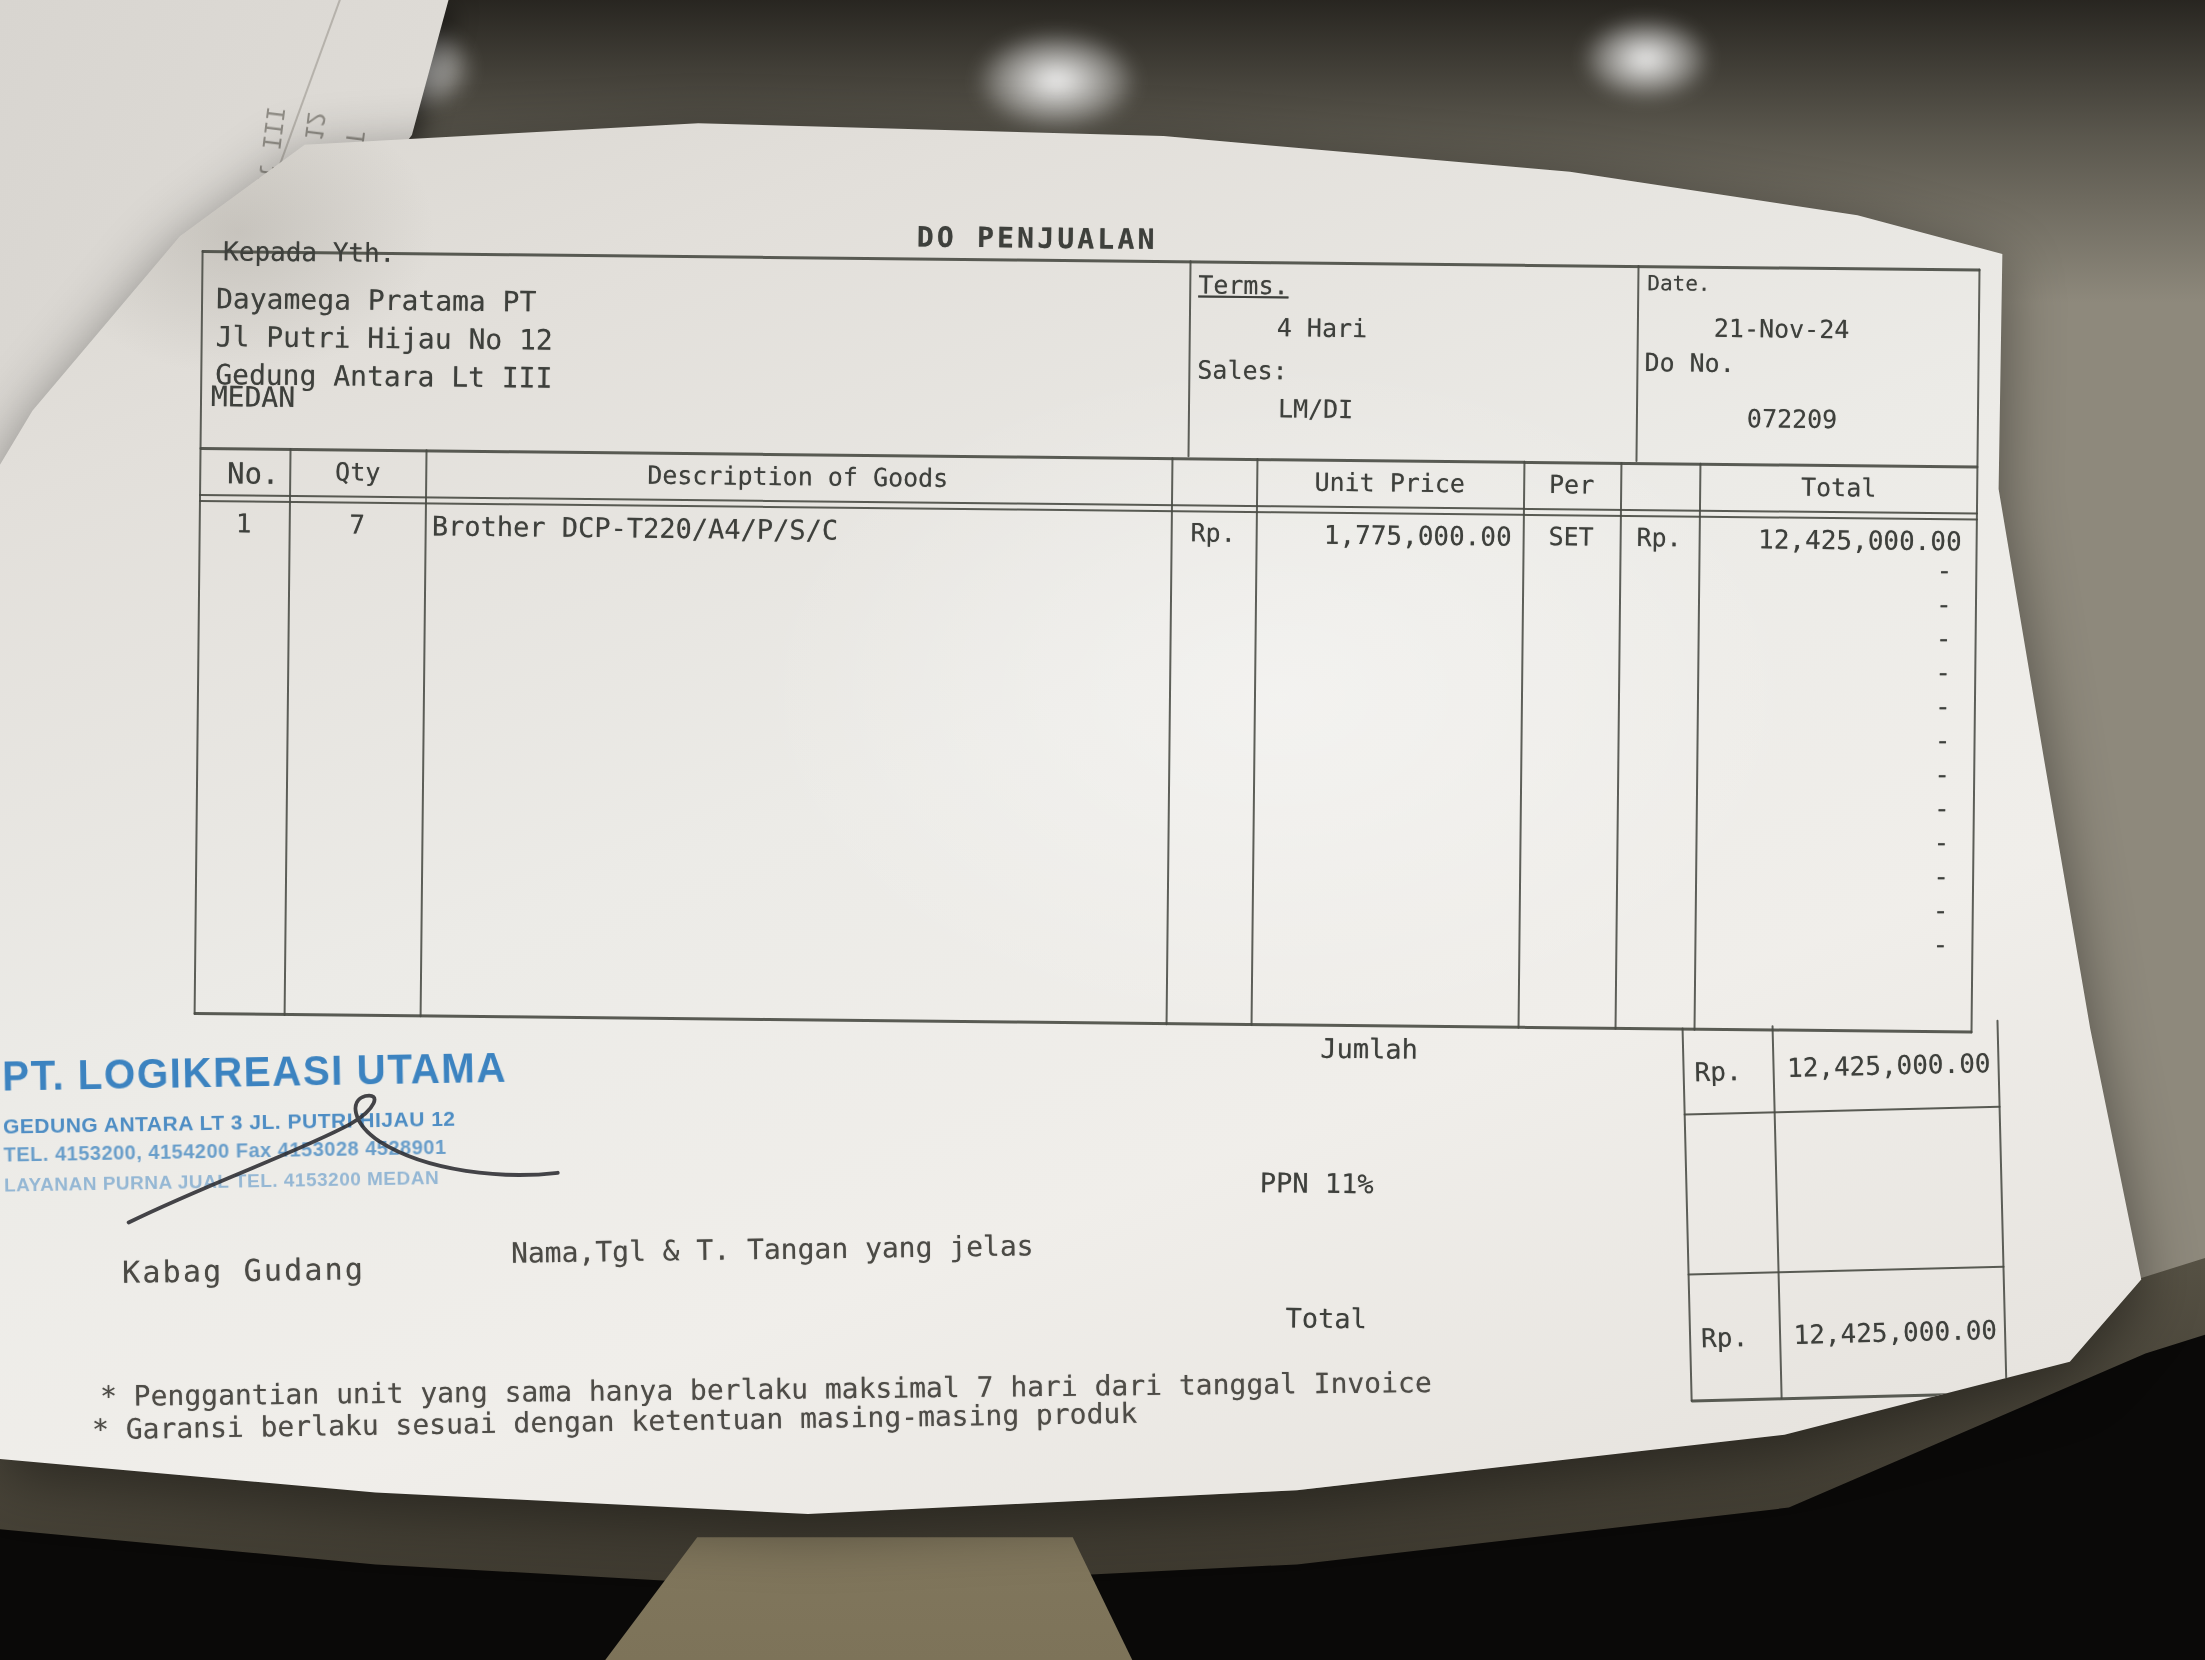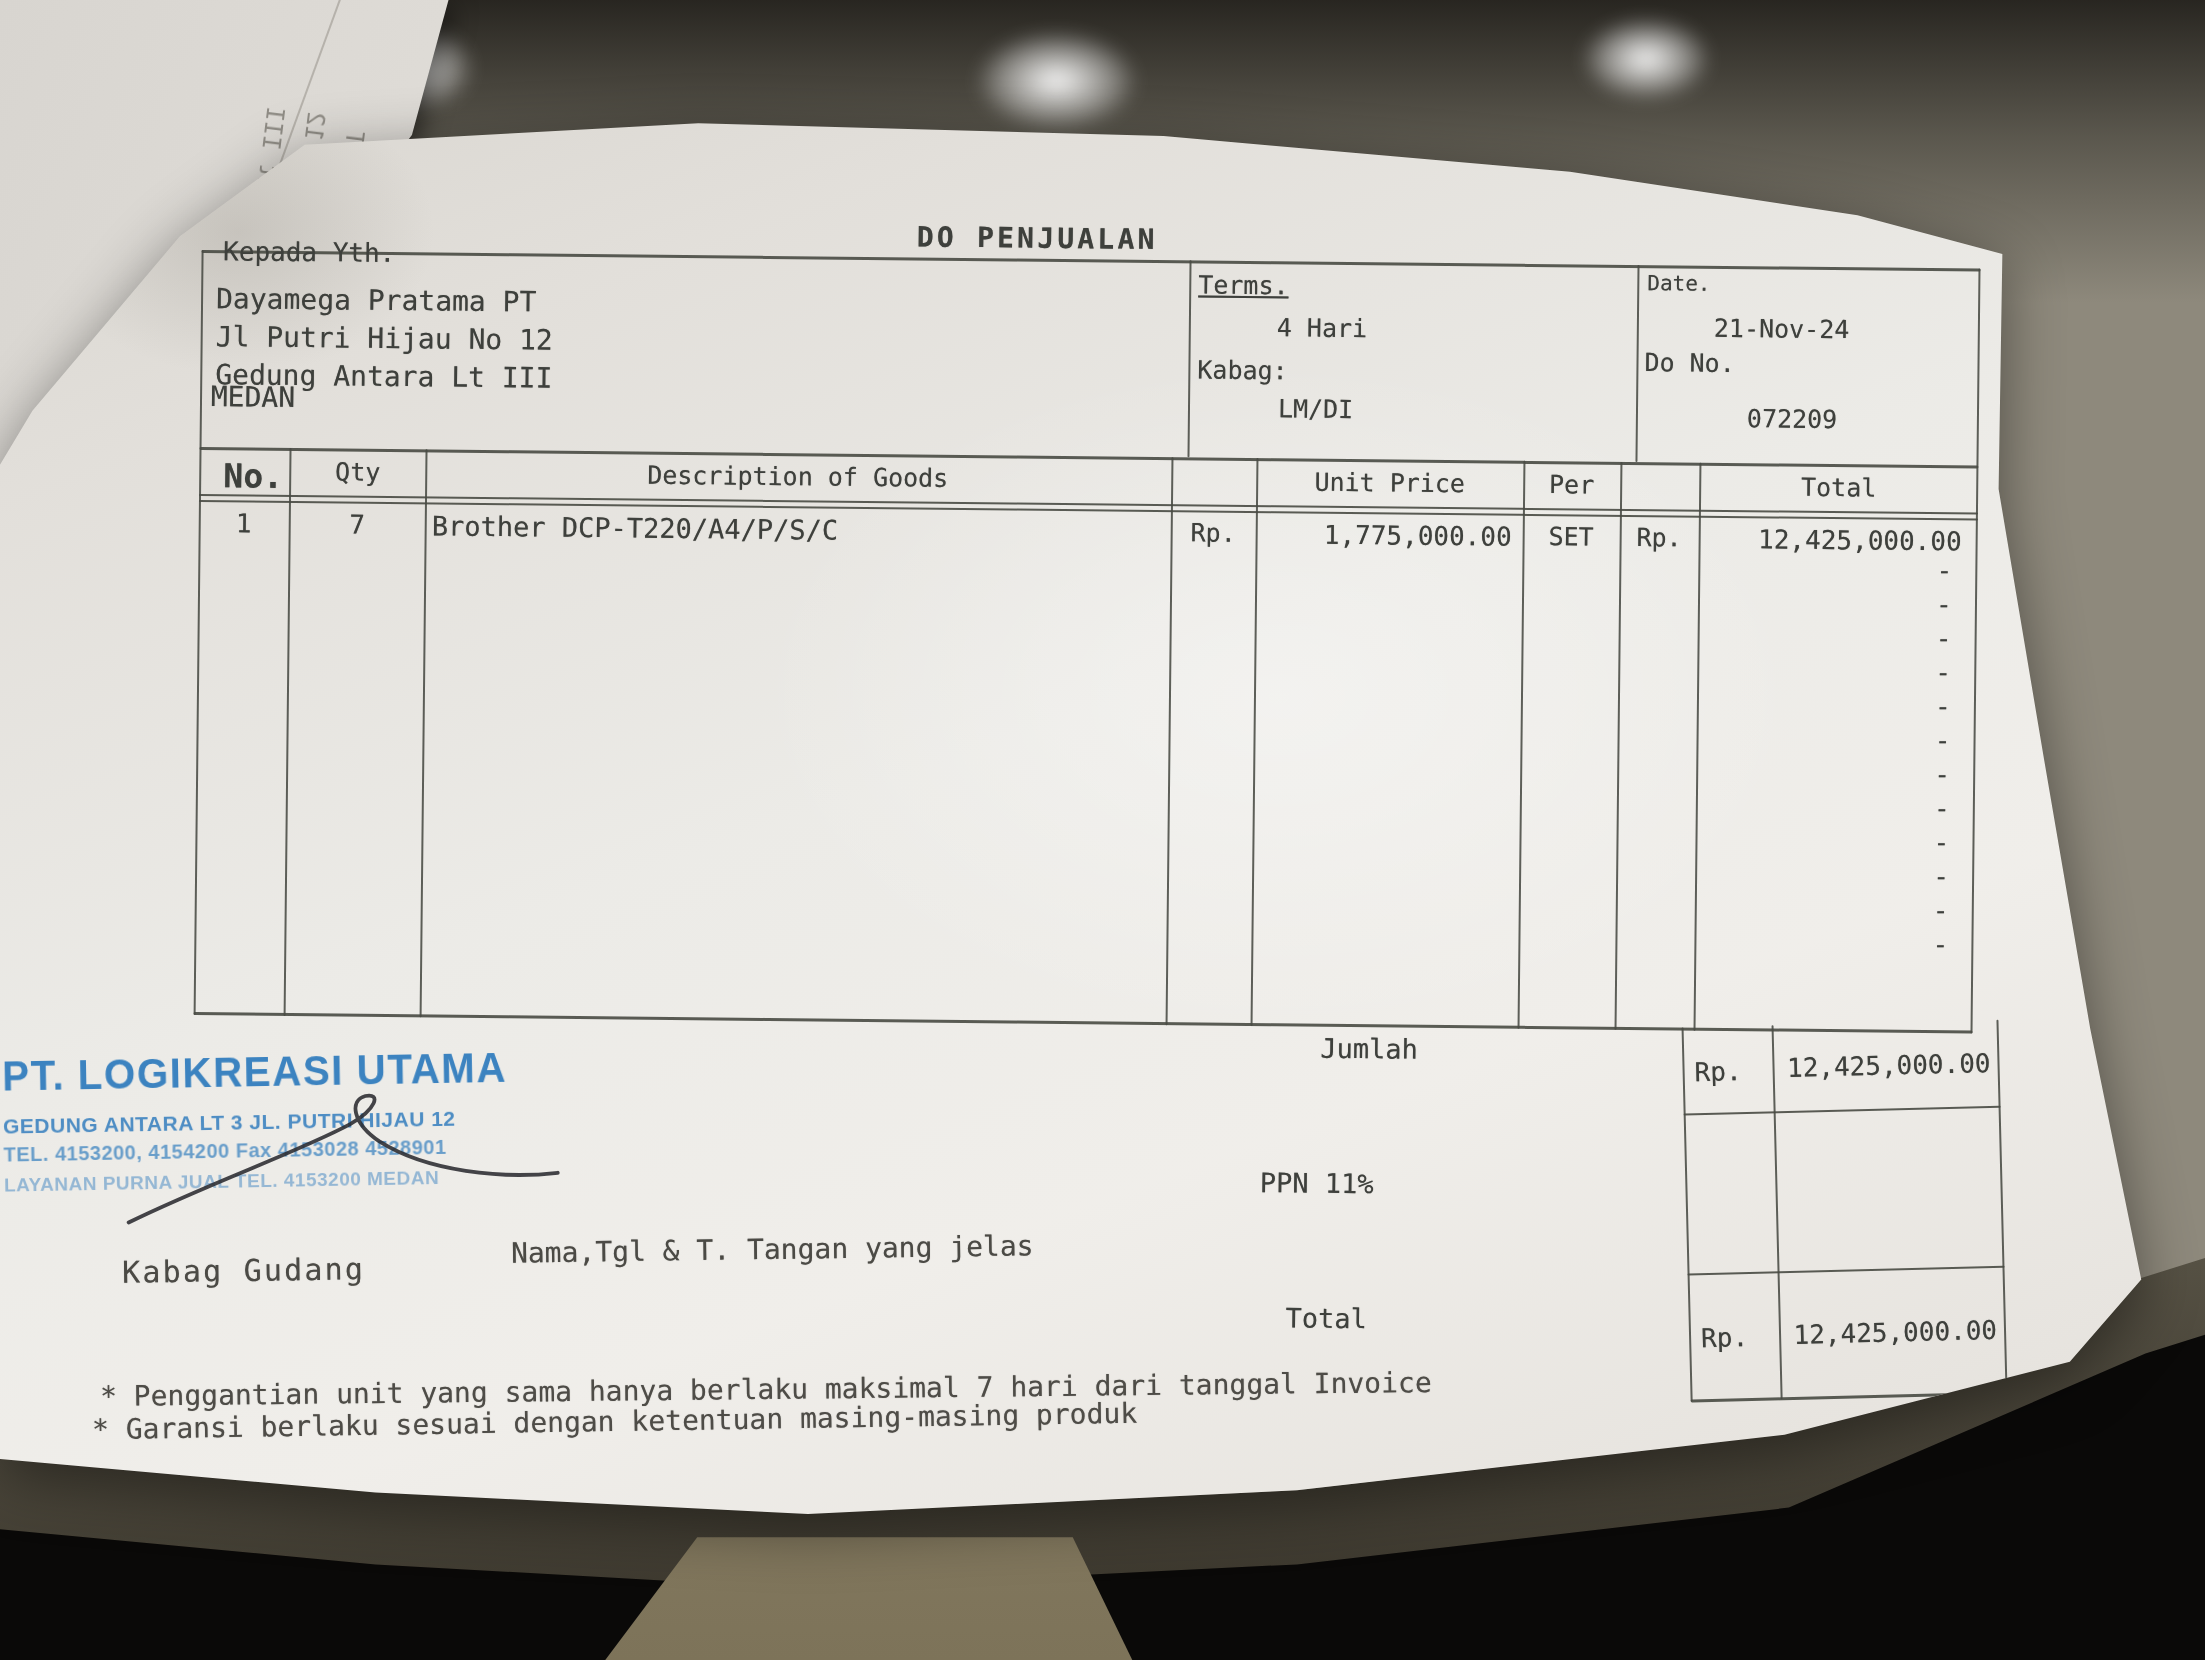--- a/index.html
+++ b/index.html
@@ -118,29 +118,29 @@
         <div class="vl" style="left:1500px;top:235px;height:568px;"></div>
 
         <div class="t" style="left:21.6px;top:24px;font-size:26px;">Kepada Yth.</div>
         <div class="t" style="left:15px;top:70px;font-size:28px;">Dayamega Pratama PT</div>
         <div class="t" style="left:15px;top:108px;font-size:28px;">Jl Putri Hijau No 12</div>
         <div class="t" style="left:15px;top:146px;font-size:28px;">Gedung Antara Lt III</div>
         <div class="t" style="left:10.8px;top:168px;font-size:28px;">MEDAN</div>
 
         <div class="t" style="left:997px;top:48px;font-size:25px;text-decoration:underline;">Terms.</div>
         <div class="t" style="left:1076px;top:90px;font-size:25px;">4 Hari</div>
-        <div class="t" style="left:997px;top:133px;font-size:25px;">Kabag:</div>
+        <div class="t" style="left:997px;top:133px;font-size:25px;">Sales:</div>
         <div class="t" style="left:1078px;top:171px;font-size:25px;">LM/DI</div>
 
         <div class="t" style="left:1446px;top:44px;font-size:21px;">Date.</div>
         <div class="t" style="left:1513px;top:86px;font-size:25px;">21-Nov-24</div>
         <div class="t" style="left:1444px;top:121px;font-size:25px;">Do No.</div>
         <div class="t" style="left:1547px;top:176px;font-size:25px;">072209</div>
 
-        <div class="t ctr" style="left:0;top:244px;width:108px;font-size:33px;font-weight:bold;">No.</div>
+        <div class="t ctr" style="left:0;top:244px;width:108px;font-size:29px;">No.</div>
         <div class="t ctr" style="left:90px;top:244px;width:137px;font-size:25px;">Qty</div>
         <div class="t ctr" style="left:226px;top:244px;width:745px;font-size:25px;">Description of Goods</div>
         <div class="t ctr" style="left:1057px;top:244px;width:267px;font-size:25px;">Unit Price</div>
         <div class="t ctr" style="left:1324px;top:244px;width:97px;font-size:25px;">Per</div>
         <div class="t ctr" style="left:1500px;top:244px;width:279px;font-size:25px;">Total</div>
 
         <div class="t ctr" style="left:0;top:296px;width:90px;font-size:26px;">1</div>
         <div class="t ctr" style="left:90px;top:296px;width:137px;font-size:26px;">7</div>
         <div class="t" style="left:233px;top:296px;font-size:27px;">Brother DCP-T220/A4/P/S/C</div>
         <div class="t ctr" style="left:972px;top:296px;width:85px;font-size:25px;">Rp.</div>

